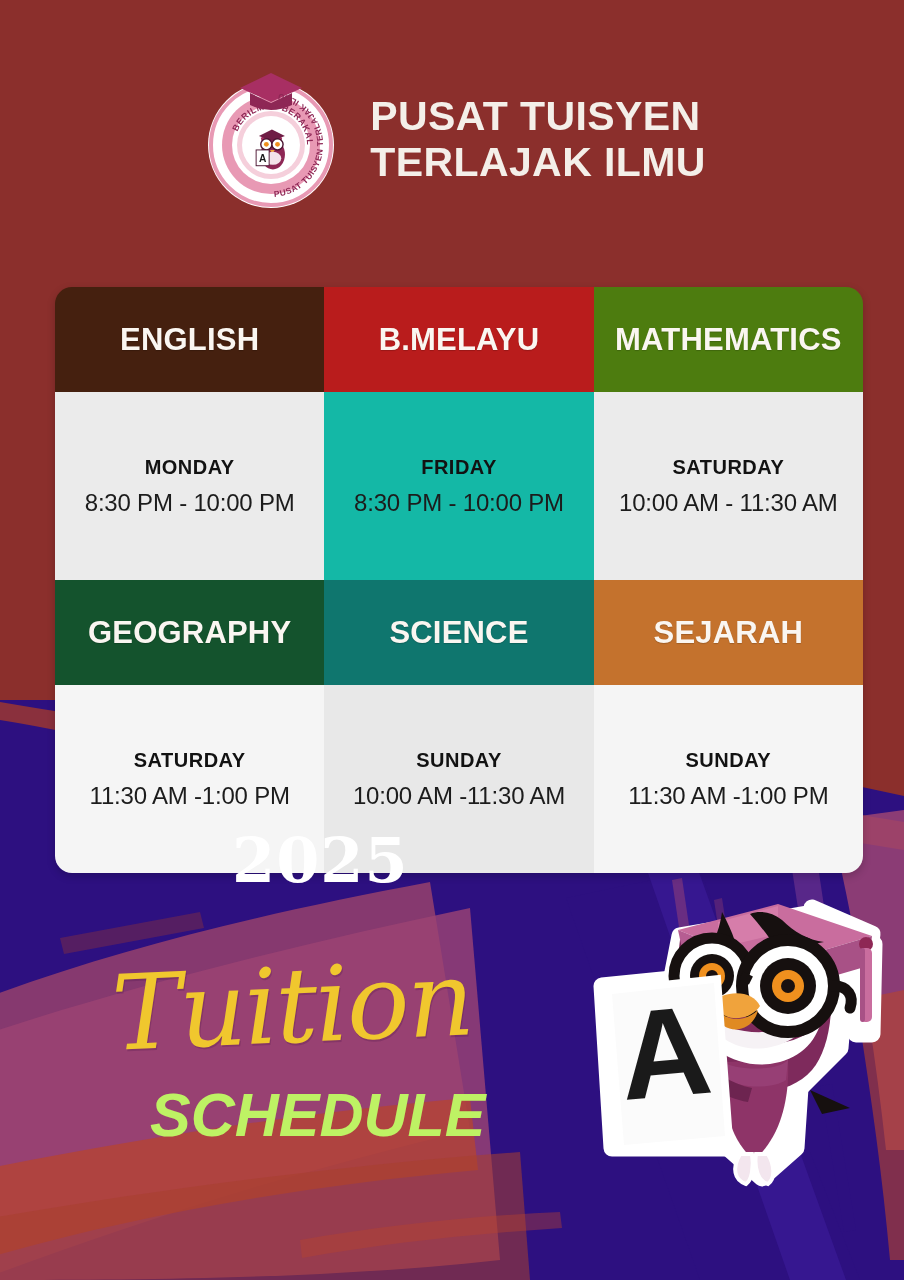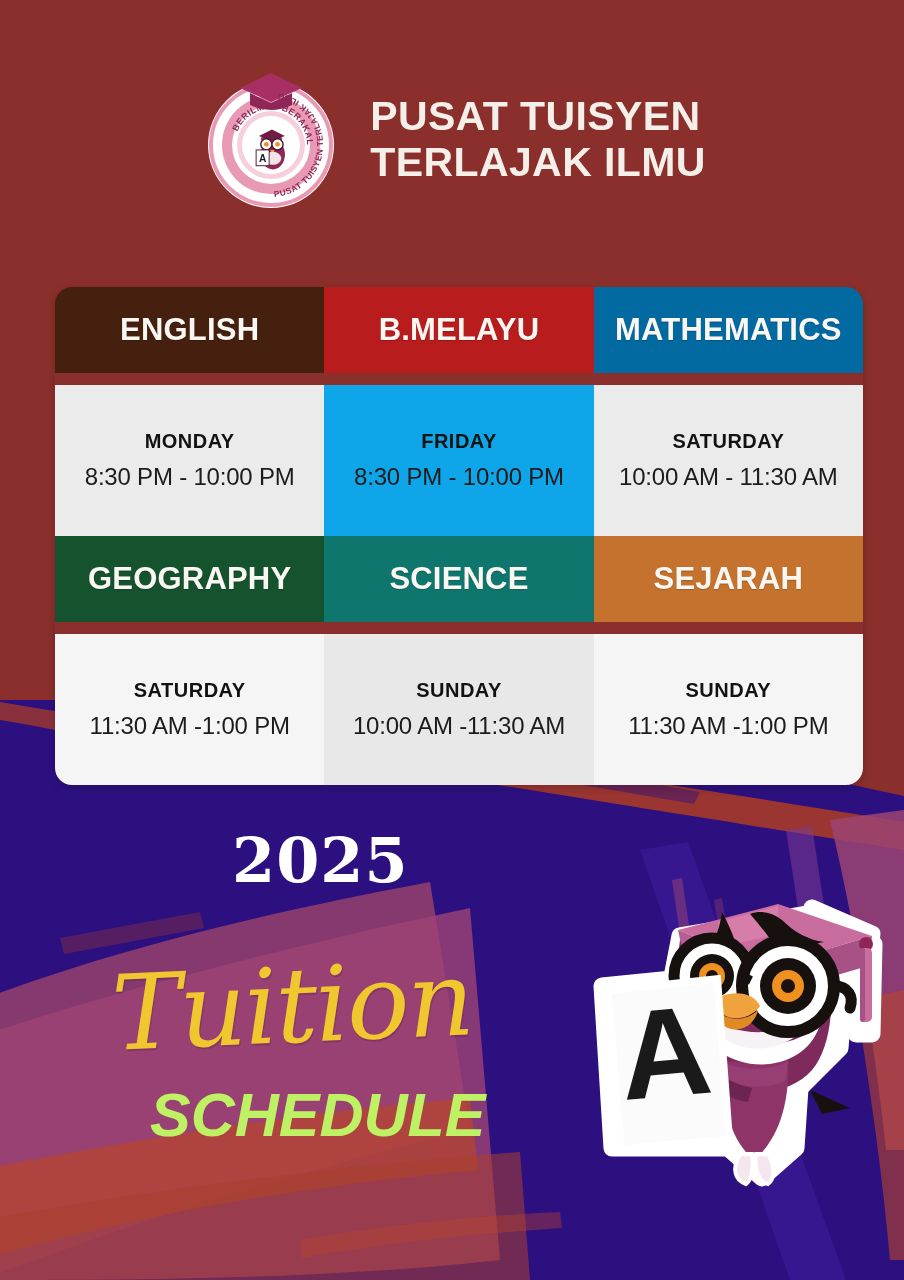--- a/index.html
+++ b/index.html
@@ -71,42 +71,41 @@
     z-index:7;
     border-radius:17px;
     overflow:hidden;
     box-shadow:0 3px 9px rgba(0,0,0,0.20);
     display:grid;
     grid-template-columns:1fr 1fr 1fr;
     grid-template-rows:auto auto auto auto;
   }
 
   .hdr {
-    height:86px;
+    height:105px;
     display:flex; align-items:center; justify-content:center;
     color:#faf6f1;
     font-weight:900;
     font-size:31px;
     letter-spacing:0.2px;
     text-shadow:0 1px 1px rgba(0,0,0,0.18);
     white-space:nowrap;
   }
   .hdr.brown  { background:#45200f; }
   .hdr.orange { background:#c4722d; }
 
   .cell {
-    height:151px;
+    height:188px;
     display:flex; flex-direction:column;
     align-items:center; justify-content:center;
     gap:10px;
     padding:6px 0;
-    margin-top:12px;
   }
   .cell.sh-a { background:#ebebeb; }
-  .cell.sh-b { background:#0ea5e9; }
+  .cell.sh-b { background:#14b8a6; }
   .cell.sh-c { background:#f5f5f5; }
   .cell.sh-d { background:#e8e8e8; }
 
   .cell .day {
     font-size:20px;
     font-weight:bold;
     color:#121212;
     letter-spacing:0.5px;
   }
   .cell .time {
@@ -284,21 +283,21 @@
     <div class="brand">
       <span class="l1">PUSAT TUISYEN</span>
       <span class="l2">TERLAJAK ILMU</span>
     </div>
   </div>
 
   <div class="table">
 
     <div class="hdr brown" style="background: rgb(69, 32, 15);">ENGLISH</div>
     <div class="hdr orange" style="background: #b91c1c;">B.MELAYU</div>
-    <div class="hdr brown" style="background: #0369a1;">MATHEMATICS</div>
+    <div class="hdr brown" style="background: #4d7c0f;">MATHEMATICS</div>
 
     <div class="cell sh-a">
       <span class="day">MONDAY</span>
       <span class="time">8:30 PM - 10:00 PM</span>
     </div>
     <div class="cell sh-b">
       <span class="day">FRIDAY</span>
       <span class="time">8:30 PM - 10:00 PM</span>
     </div>
     <div class="cell sh-a">

